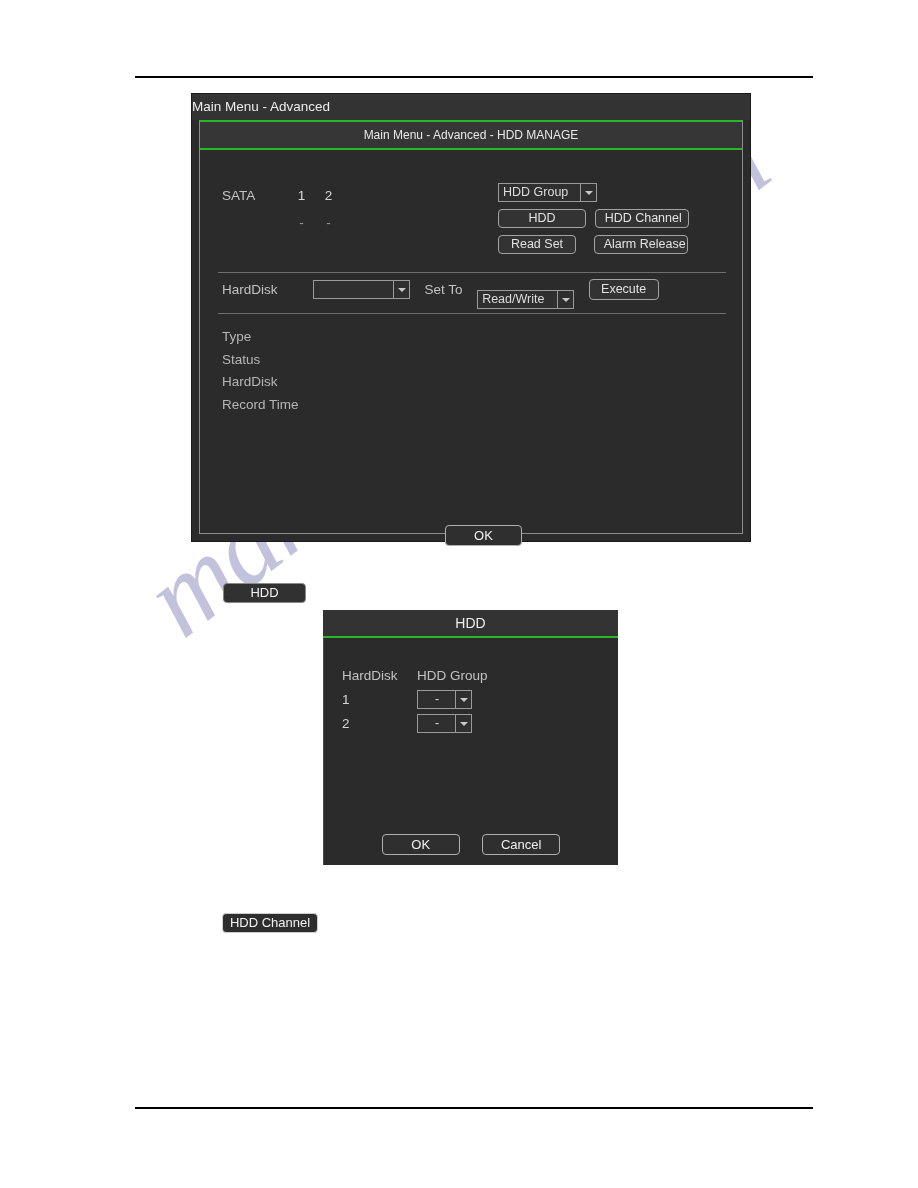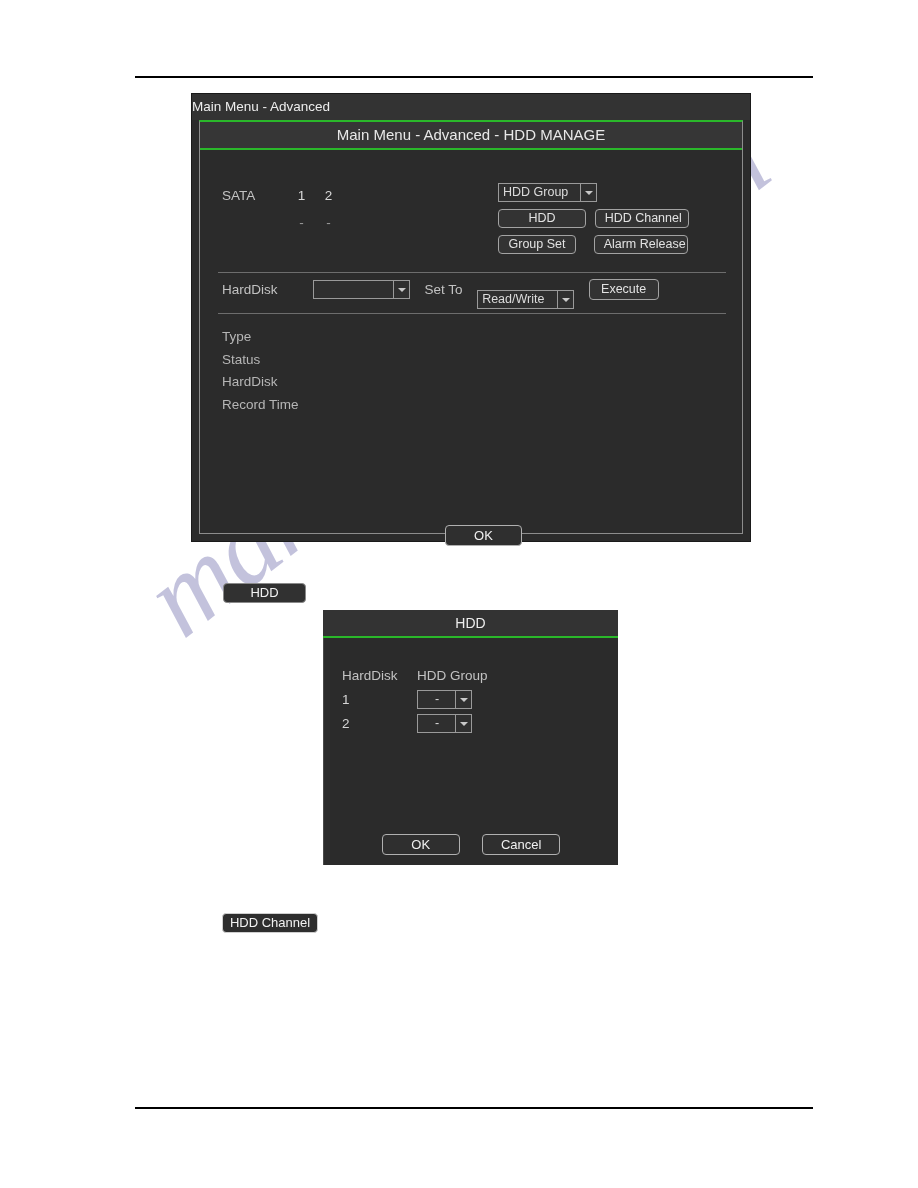--- a/index.html
+++ b/index.html
@@ -81,21 +81,21 @@
     border: 1px solid #8d8d8d;
     border-top: 2px solid #2ab82a;
     background: #2b2b2b;
     box-sizing: border-box;
   }
   #main-inner .inner-title {
     height: 26px;
     line-height: 26px;
     text-align: center;
     color: #e8e8e8;
-    font-size: 15px;
+    font-size: 12px;
     background: #363636;
     border-bottom: 2px solid #2ab82a;
   }
   .main-body {
     position: relative;
     height: 100%;
     color: #b9b9b9;
     font-size: 13px;
   }
 
@@ -356,21 +356,21 @@
           <div class="nvr-select" style="width:99px;">
             <span class="sel-text">HDD Group</span>
             <span class="sel-arrow"></span>
           </div>
         </div>
         <div class="btn-row">
           <span class="nvr-btn" style="width:88px;">HDD</span>
           <span class="nvr-btn" style="width:94px;margin-left:5px;">HDD Channel</span>
         </div>
         <div class="btn-row">
-          <span class="nvr-btn" style="width:78px;">Group Set</span>
+          <span class="nvr-btn" style="width:78px;">Read Set</span>
           <span class="nvr-btn" style="width:94px;margin-left:14px;">Alarm Release</span>
         </div>
       </div>
 
       <div class="sep-line" id="sep1"></div>
 
       <div class="harddisk-row">
         <span class="lbl">HardDisk</span>
         <span class="gap-a"></span>
         <span class="nvr-select" style="width:97px;">

